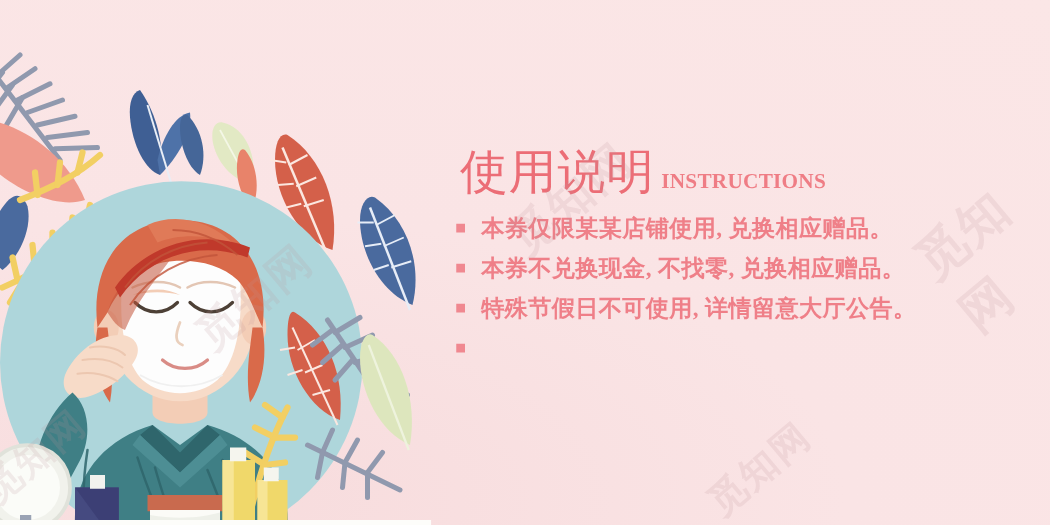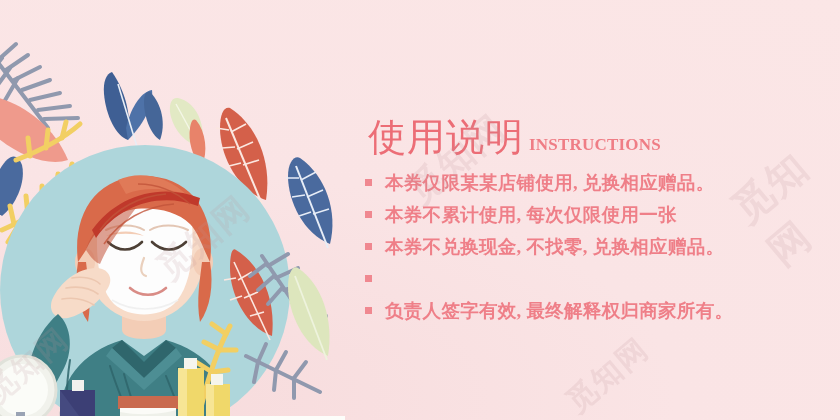--- a/index.html
+++ b/index.html
@@ -314,32 +314,28 @@
       <span class="title-cn">使用说明</span><span class="title-en">INSTRUCTIONS</span>
     </div>
 
     <ul class="rules">
       <li>
         <span class="bullet"></span>
         <span class="rule-txt">本券仅限某某店铺使用, 兑换相应赠品。</span>
       </li>
       <li>
         <span class="bullet"></span>
-        <span class="rule-txt">本券不累计使用, 每次仅限使用一张</span>
-      </li>
-      <li>
-        <span class="bullet"></span>
         <span class="rule-txt">本券不兑换现金, 不找零, 兑换相应赠品。</span>
       </li>
       <li>
         <span class="bullet"></span>
+        <span class="rule-txt">特殊节假日不可使用, 详情留意大厅公告。</span>
       </li>
       <li>
         <span class="bullet"></span>
-        <span class="rule-txt">负责人签字有效, 最终解释权归商家所有。</span>
       </li>
     </ul>
   </div>
 
   <div class="wm wm1">觅知网</div>
   <div class="wm wm2">觅知网</div>
   <div class="wm wm3">觅知网</div>
   <div class="wm wm4">觅知网</div>
   <div class="wm wm5">觅知网</div>
 

